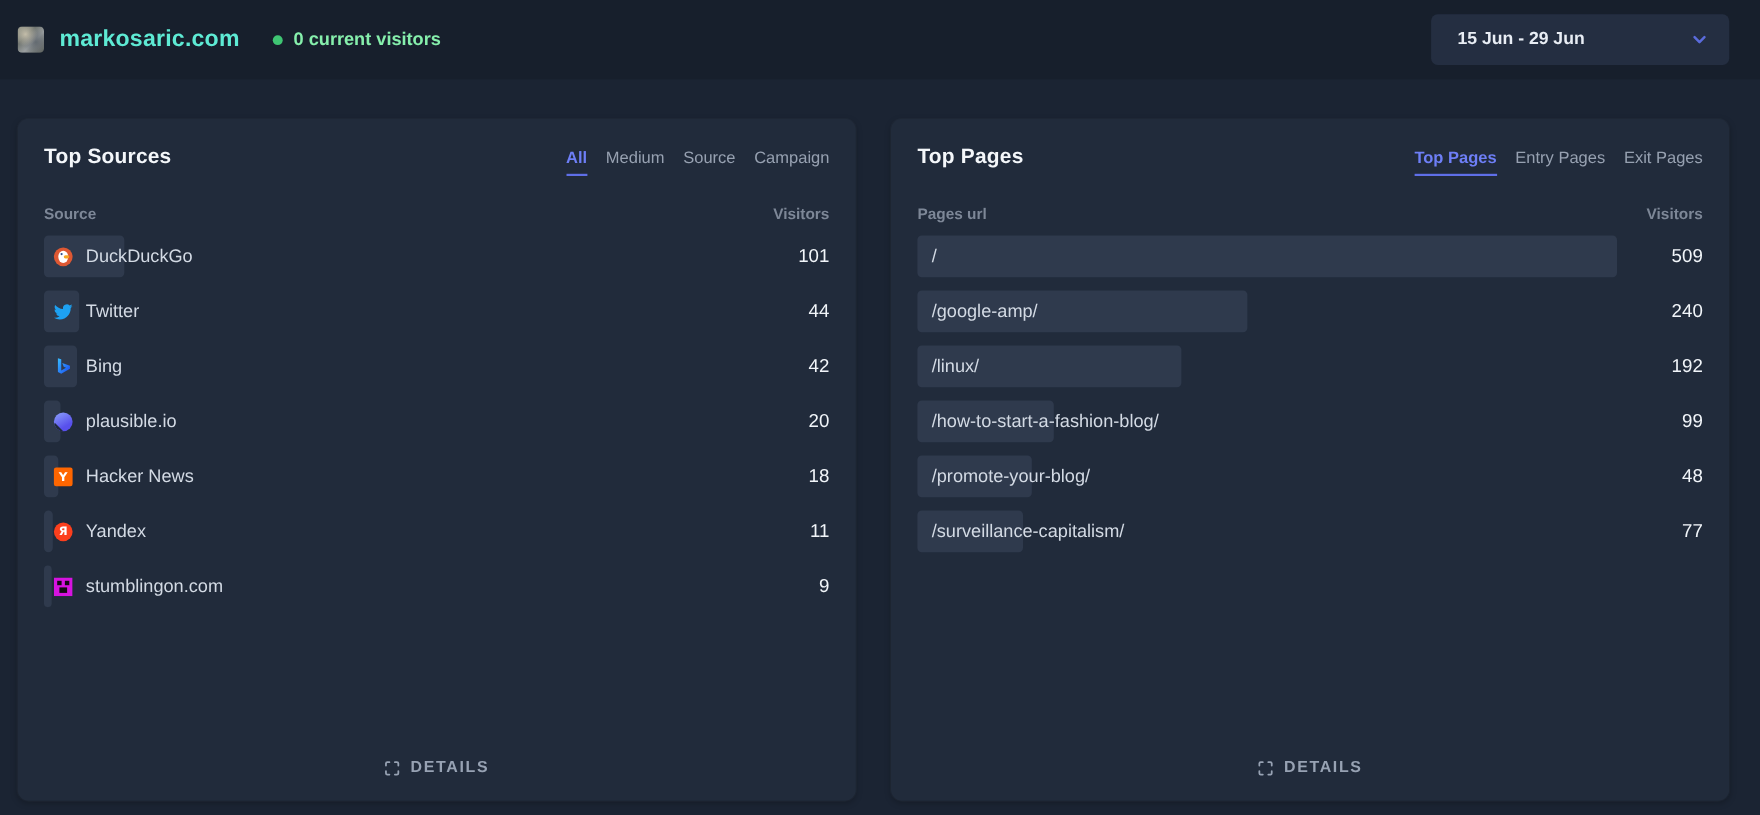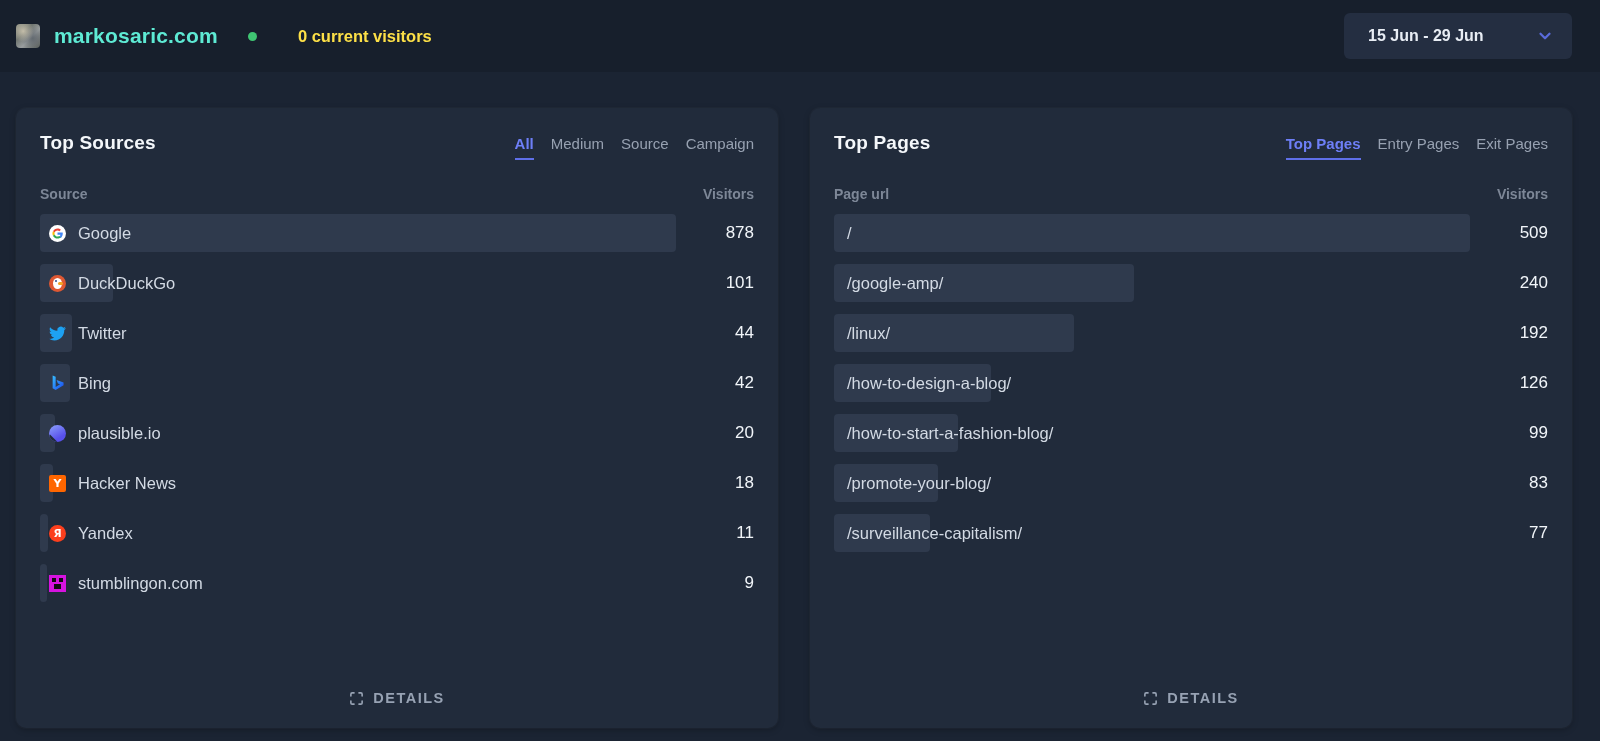--- a/index.html
+++ b/index.html
@@ -22,25 +22,25 @@
     width:24px; height:24px; border-radius:4px;
     background:
       radial-gradient(circle at 30% 30%, rgba(210,200,170,.9), rgba(120,125,110,0) 45%),
       radial-gradient(circle at 70% 60%, rgba(90,100,110,.9), rgba(90,100,110,0) 55%),
       linear-gradient(135deg,#8d917f 0%,#6e756f 35%,#9aa0a2 60%,#565c52 100%);
     filter:saturate(.75) contrast(.95);
   }
   .site-name { font-size:21px; font-weight:bold; color:#5eead4; letter-spacing:.2px; }
   .visitors-group { display:flex; align-items:center; gap:10px; margin-left:30px; cursor:pointer; }
   .live-dot { width:9px; height:9px; border-radius:50%; background:#3fc573; }
-  .visitors-label { font-size:16.5px; font-weight:bold; color:#fde047;margin-left:31px; }
+  .visitors-label { font-size:16.5px; font-weight:bold; color:#86efac; }
 
   .date-picker {
     margin-left:auto;
-    width:228px; height:46px;
+    width:271px; height:46px;
     background:#242e41; border-radius:6px;
     display:flex; align-items:center;
     padding:0 18px 0 24px;
     cursor:pointer;
   }
   .date-label { font-size:16px; font-weight:600; color:#e8edf4; }
   .date-picker svg { margin-left:auto; }
 
   
   .main {
@@ -135,37 +135,20 @@
         <span class="tab">Source</span>
         <span class="tab">Campaign</span>
       </nav>
     </div>
     <div class="col-headers">
       <span>Source</span>
       <span>Visitors</span>
     </div>
     <div class="rows" id="sources-rows">
         <div class="row">
-          <div class="bar" style="width: calc(100% - 78px);"></div>
-          <div class="row-label">
-            <span class="fav">
-              <span class="fav-circle" style="background:#fff;display:flex;align-items:center;justify-content:center">
-     <svg width="11" height="11" viewBox="0 0 24 24">
-       <path fill="#EA4335" d="M12 5.38c1.62 0 3.06.56 4.21 1.64l3.15-3.15C17.45 2.09 14.97 1 12 1 7.7 1 3.99 3.47 2.18 7.07l3.66 2.84C6.71 7.31 9.14 5.38 12 5.38z"></path>
-       <path fill="#4285F4" d="M23.49 12.27c0-.79-.07-1.54-.19-2.27H12v4.51h6.47c-.29 1.48-1.14 2.73-2.4 3.58v3.01h3.86c2.26-2.09 3.56-5.17 3.56-8.83z"></path>
-       <path fill="#FBBC05" d="M5.84 14.09c-.22-.66-.35-1.36-.35-2.09s.13-1.43.35-2.09L2.18 7.07C1.43 8.55 1 10.22 1 12s.43 3.45 1.18 4.93l3.66-2.84z"></path>
-       <path fill="#34A853" d="M12 23c2.97 0 5.46-.98 7.28-2.66l-3.86-3.01c-1.08.72-2.45 1.16-3.42 1.16-2.86 0-5.29-1.93-6.16-4.53l-3.66 2.84C3.99 20.53 7.7 23 12 23z"></path>
-     </svg>
-              </span>
-            </span>
-            <span>Google</span>
-          </div>
-          <div class="row-value">878</div>
-        </div>
-        <div class="row">
           <div class="bar" style="width: calc(11.5% - 8.97px);"></div>
           <div class="row-label">
             <span class="fav">
               <span class="fav-circle" style="background:#de5833">
      <span style="position:absolute;left:4px;top:3px;width:9px;height:11px;border-radius:50%;background:#fff"></span>
      <span style="position:absolute;left:9px;top:7px;width:5px;height:3px;border-radius:2px;background:#f5a623"></span>
      <span style="position:absolute;left:6px;top:5px;width:2px;height:2px;border-radius:50%;background:#2d4f8e"></span>
               </span>
             </span>
             <span>DuckDuckGo</span>
@@ -264,21 +247,21 @@
   <section class="panel">
     <div class="panel-header">
       <h2 class="panel-title">Top Pages</h2>
       <nav class="tabs">
         <span class="tab active">Top Pages</span>
         <span class="tab">Entry Pages</span>
         <span class="tab">Exit Pages</span>
       </nav>
     </div>
     <div class="col-headers">
-      <span>Page url</span>
+      <span>Pages url</span>
       <span>Visitors</span>
     </div>
     <div class="rows" id="pages-rows">
         <div class="row no-icon">
           <div class="bar" style="width: calc(100% - 78px);"></div>
           <div class="row-label">
             <span>/</span>
           </div>
           <div class="row-value">509</div>
         </div>
@@ -290,39 +273,32 @@
           <div class="row-value">240</div>
         </div>
         <div class="row no-icon">
           <div class="bar" style="width: calc(37.72% - 29.4216px);"></div>
           <div class="row-label">
             <span>/linux/</span>
           </div>
           <div class="row-value">192</div>
         </div>
         <div class="row no-icon">
-          <div class="bar" style="width: calc(24.75% - 19.305px);"></div>
-          <div class="row-label">
-            <span>/how-to-design-a-blog/</span>
-          </div>
-          <div class="row-value">126</div>
-        </div>
-        <div class="row no-icon">
           <div class="bar" style="width: calc(19.45% - 15.171px);"></div>
           <div class="row-label">
             <span>/how-to-start-a-fashion-blog/</span>
           </div>
           <div class="row-value">99</div>
         </div>
         <div class="row no-icon">
           <div class="bar" style="width: calc(16.31% - 12.7218px);"></div>
           <div class="row-label">
             <span>/promote-your-blog/</span>
           </div>
-          <div class="row-value">83</div>
+          <div class="row-value">48</div>
         </div>
         <div class="row no-icon">
           <div class="bar" style="width: calc(15.13% - 11.8014px);"></div>
           <div class="row-label">
             <span>/surveillance-capitalism/</span>
           </div>
           <div class="row-value">77</div>
         </div>
       </div>
     <div class="details">

